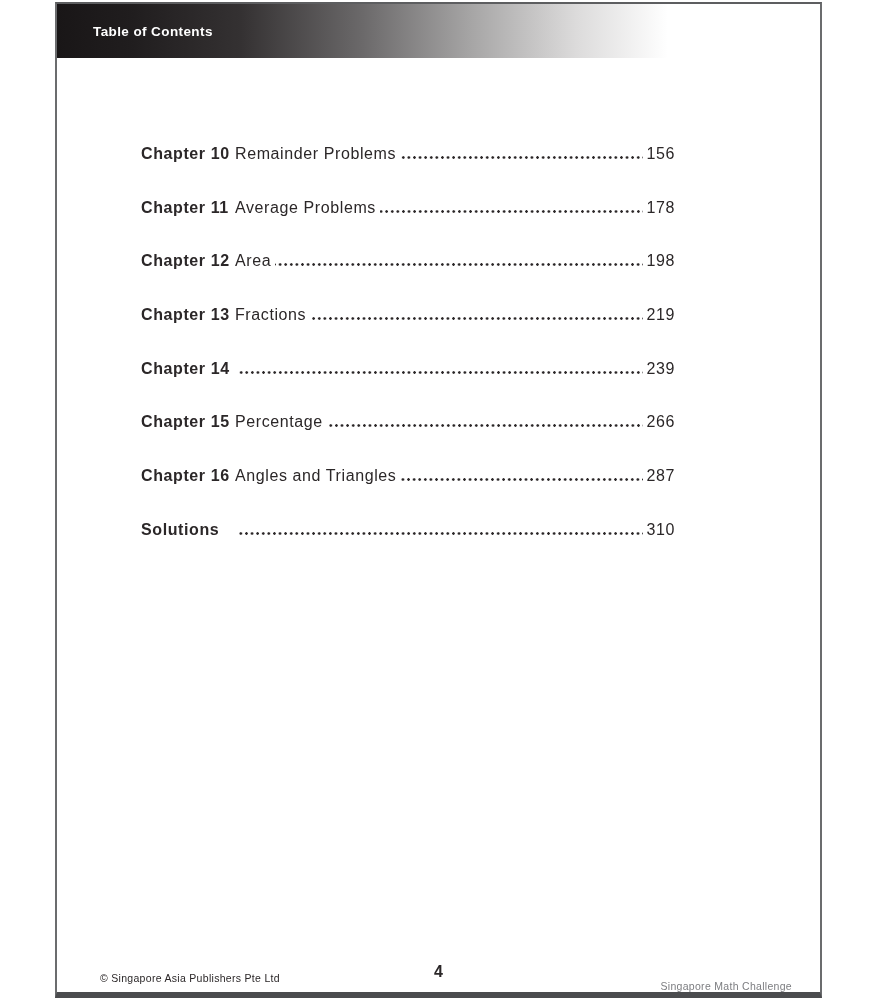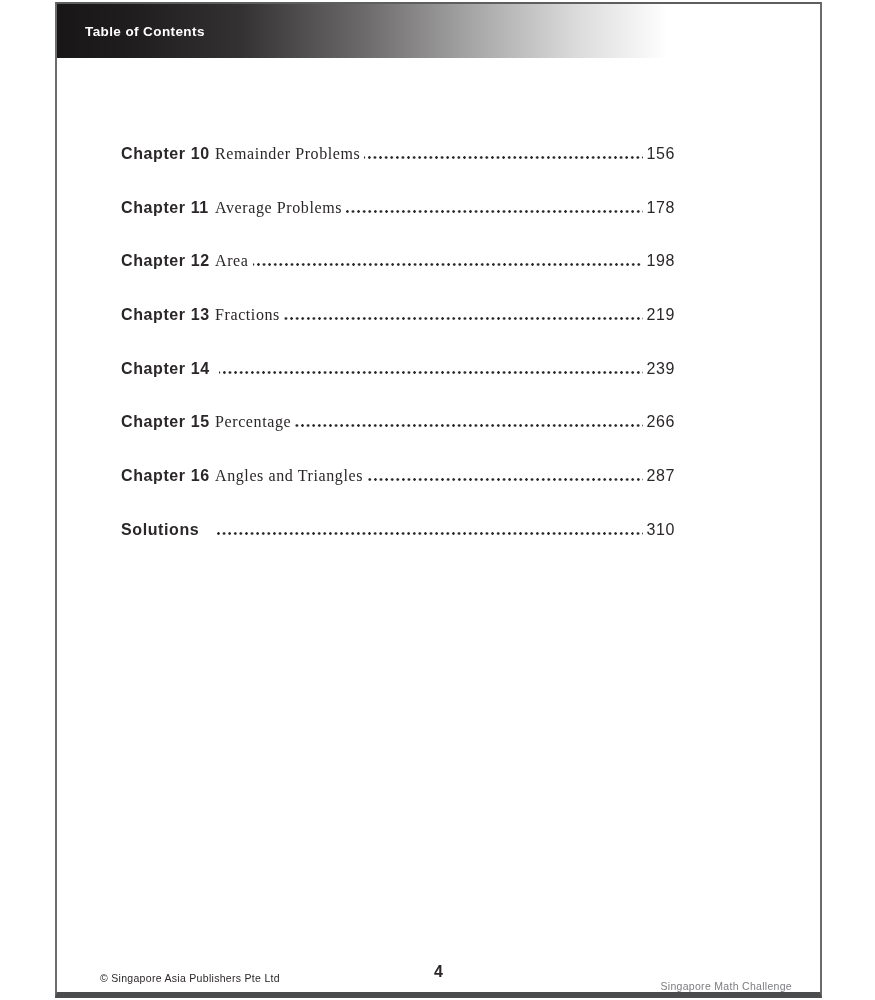--- a/index.html
+++ b/index.html
@@ -29,35 +29,35 @@
     border-right: 2px solid #6b6c6e;
     border-bottom: 6px solid #4b4c4e;
   }
   
   .header-bar {
     width: 611px;
     height: 54px;
     box-sizing: border-box;
     display: flex;
     align-items: center;
-    padding-left: 28px;
+    padding-left: 36px;
     background: linear-gradient(90deg,
       #191617 0%, #201d1e 12%, #343132 30%, #6b696a 50%,
       #a7a6a6 68%, #dcdbdb 85%, #ffffff 100%);
     text-align: right;
   }
   .header-title {
     color: #ffffff;
     font-weight: bold;
     font-size: 13.5px;
     letter-spacing: 0.4px;
   }
   
   .toc {
-    padding: 86px 145px 0 64px;
+    padding: 86px 145px 0 84px;
   }
   .toc-row {
     display: flex;
     align-items: baseline;
     font-size: 16px;
     line-height: 20px;
     color: #2b2728;
     letter-spacing: 0.6px;
     margin-bottom: 33.7px;
     white-space: nowrap;
@@ -66,21 +66,20 @@
     font-weight: bold;
     flex: 0 0 auto;
     width: 94px;
   }
   .toc-row.solutions .label {
     width: auto;
     margin-right: 14px;
   }
   .toc-row .title {
     flex: 0 0 auto;
-    font-family: Liberation Serif, serif;
   }
   .toc-row .dots {
     flex: 1 1 auto;
     align-self: baseline;
     height: 3px;
     margin: 0 4px 0 4px;
     background-image: radial-gradient(circle at 1.4px 1.5px, #2b2728 1.1px, transparent 1.5px);
     background-size: 5.6px 3px;
     background-repeat: repeat-x;
     background-position: right bottom;

